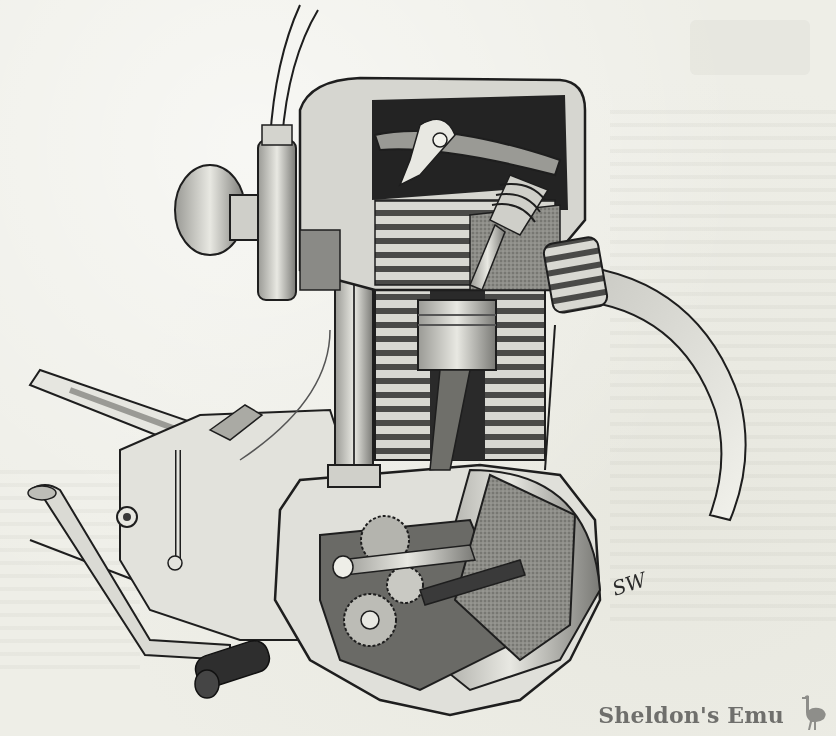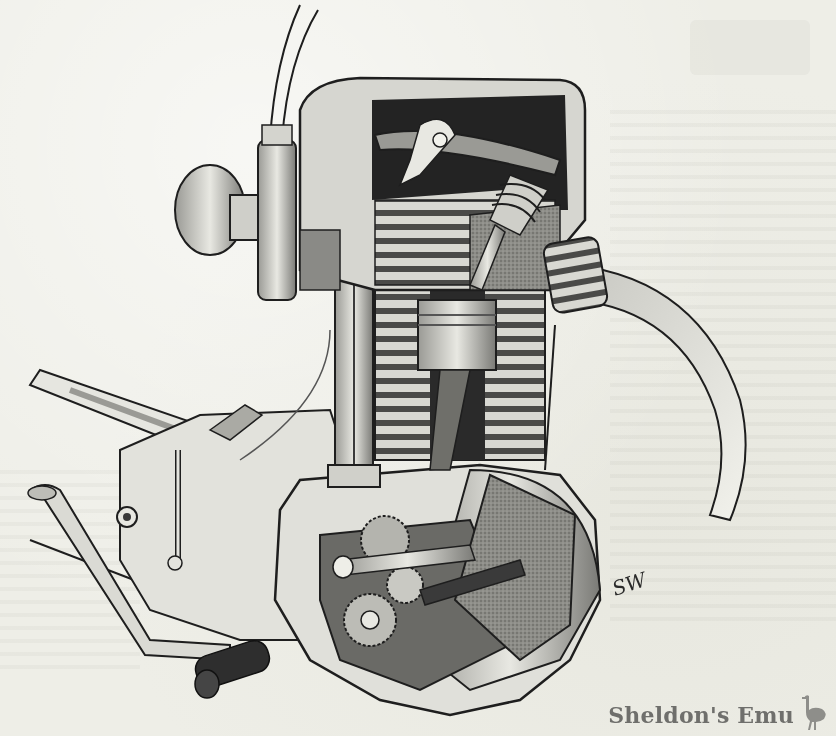--- a/index.html
+++ b/index.html
@@ -34,21 +34,21 @@
       rgba(0,0,0,0) 4px, rgba(0,0,0,0) 13px);
   }
   svg.engine { position: absolute; left: 0; top: 0; }
   .signature {
     position: absolute; left: 612px; top: 572px;
     font-family: "DejaVu Serif", serif; font-style: italic;
     font-size: 20px; color: #2a2a2a; transform: rotate(-18deg);
   }
   .watermark {
     position: absolute; right: 8px; bottom: 4px;
-    display: flex; align-items: flex-end; gap: 4px;
+    display: flex; align-items: flex-end; gap: 14px;
   }
   .watermark-text {
     font-family: "DejaVu Serif", serif; font-weight: bold;
     font-size: 22px; color: #6f6f6c; letter-spacing: 0.2px;
     line-height: 1;
     margin-bottom: 6px;
   }
 </style>
 </head>
 <body>

